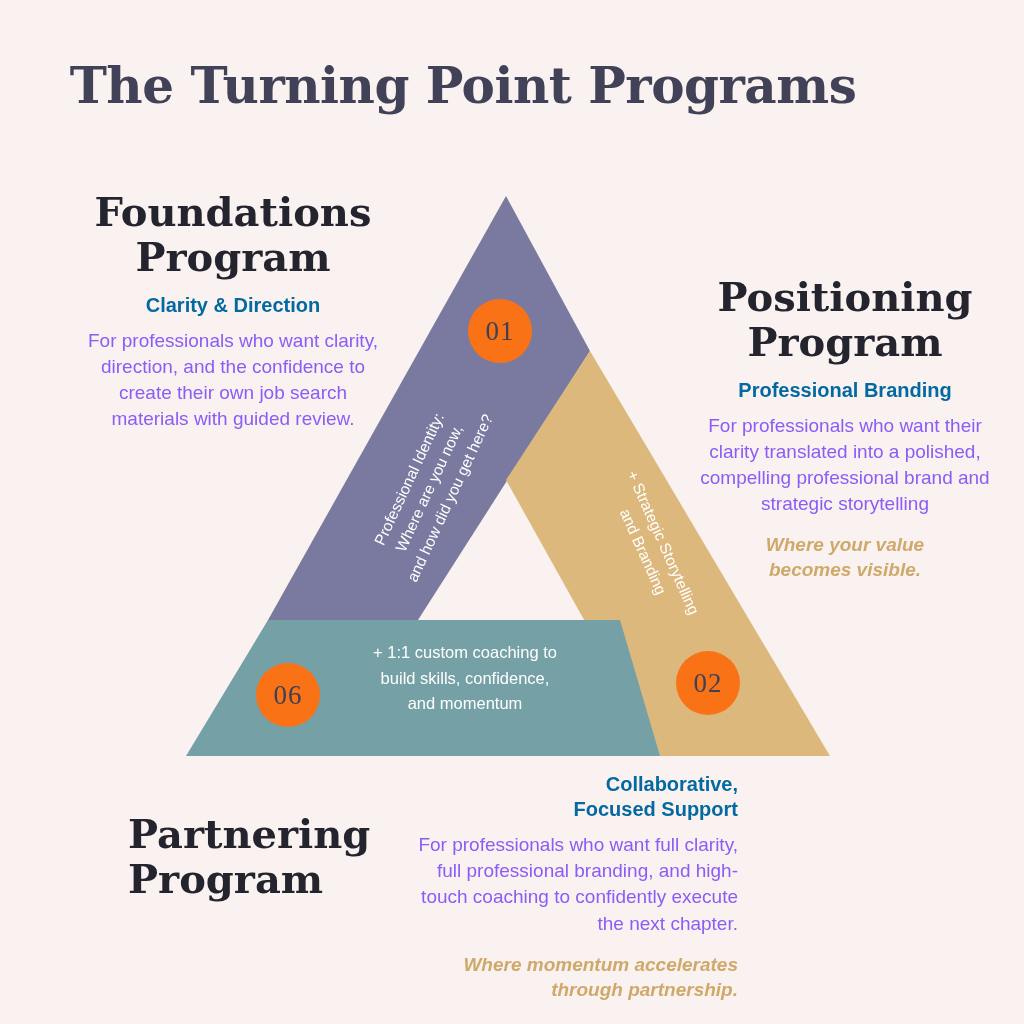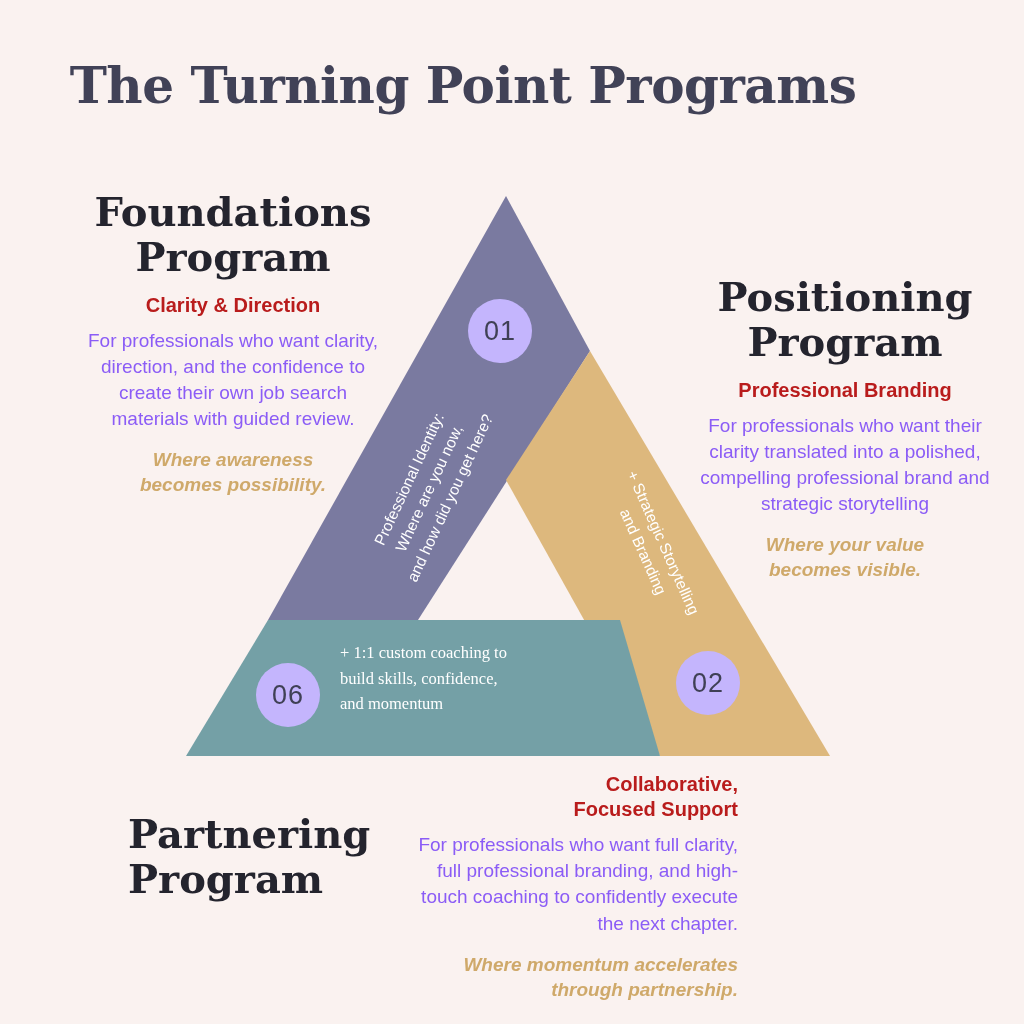--- a/index.html
+++ b/index.html
@@ -46,26 +46,26 @@
     height: 1024px;
     pointer-events: none;
   }
 
   
   .badge {
     position: absolute;
     width: 64px;
     height: 64px;
     border-radius: 50%;
-    background: #c4b5fd;
+    background: #f97316;
     color: #3f4055;
     display: flex;
     align-items: center;
     justify-content: center;
-    font-family: Liberation Sans, sans-serif;
+    font-family: Liberation Serif, serif;
     font-size: 27px;
     letter-spacing: 1px;
   }
   #badge-01 { left: 468px; top: 299px; }
   #badge-02 { left: 676px; top: 651px; }
   #badge-03 { left: 256px; top: 663px; }
 
   
   .edge-label {
     position: absolute;
@@ -90,35 +90,35 @@
     transform-origin: 50% 50%;
   }
   #edge-label-03 {
     position: absolute;
     left: 340px;
     top: 640px;
     width: 250px;
     color: #ffffff;
     font-size: 16.5px;
     line-height: 1.55;
-    font-family: Liberation Serif, serif;
+    text-align: center;
   }
 
   
   .program-heading {
     font-family: "DejaVu Serif", "Liberation Serif", serif;
     font-weight: bold;
     font-size: 40px;
     line-height: 1.12;
     color: #24242e;
   }
   .program-sub {
     font-weight: bold;
     font-size: 20px;
-    color: #b91c1c;
+    color: #0369a1;
     margin-top: 13px;
     line-height: 1.25;
   }
   .program-body {
     font-size: 19px;
     line-height: 1.38;
     color: #8b5cf6;
     margin-top: 10px;
   }
   .program-tag {
@@ -182,21 +182,20 @@
   <div class="badge" id="badge-03">06</div>
 
   <div class="edge-label" id="edge-label-01">Professional Identity:<br>Where are you now,<br>and how did you get here?</div>
   <div class="edge-label" id="edge-label-02">+ Strategic Storytelling<br>and Branding</div>
   <div id="edge-label-03">+ 1:1 custom coaching to<br>build skills, confidence,<br>and momentum</div>
 
   <div id="block-foundations">
     <div class="program-heading">Foundations<br>Program</div>
     <div class="program-sub">Clarity &amp; Direction</div>
     <div class="program-body">For professionals who want clarity, direction, and the confidence to create their own job search materials with guided review.</div>
-    <div class="program-tag">Where awareness<br>becomes possibility.</div>
   </div>
 
   <div id="block-positioning">
     <div class="program-heading">Positioning<br>Program</div>
     <div class="program-sub">Professional Branding</div>
     <div class="program-body">For professionals who want their clarity translated into a polished, compelling professional brand and strategic storytelling</div>
     <div class="program-tag">Where your value<br>becomes visible.</div>
   </div>
 
   <div id="block-partnering-title">

